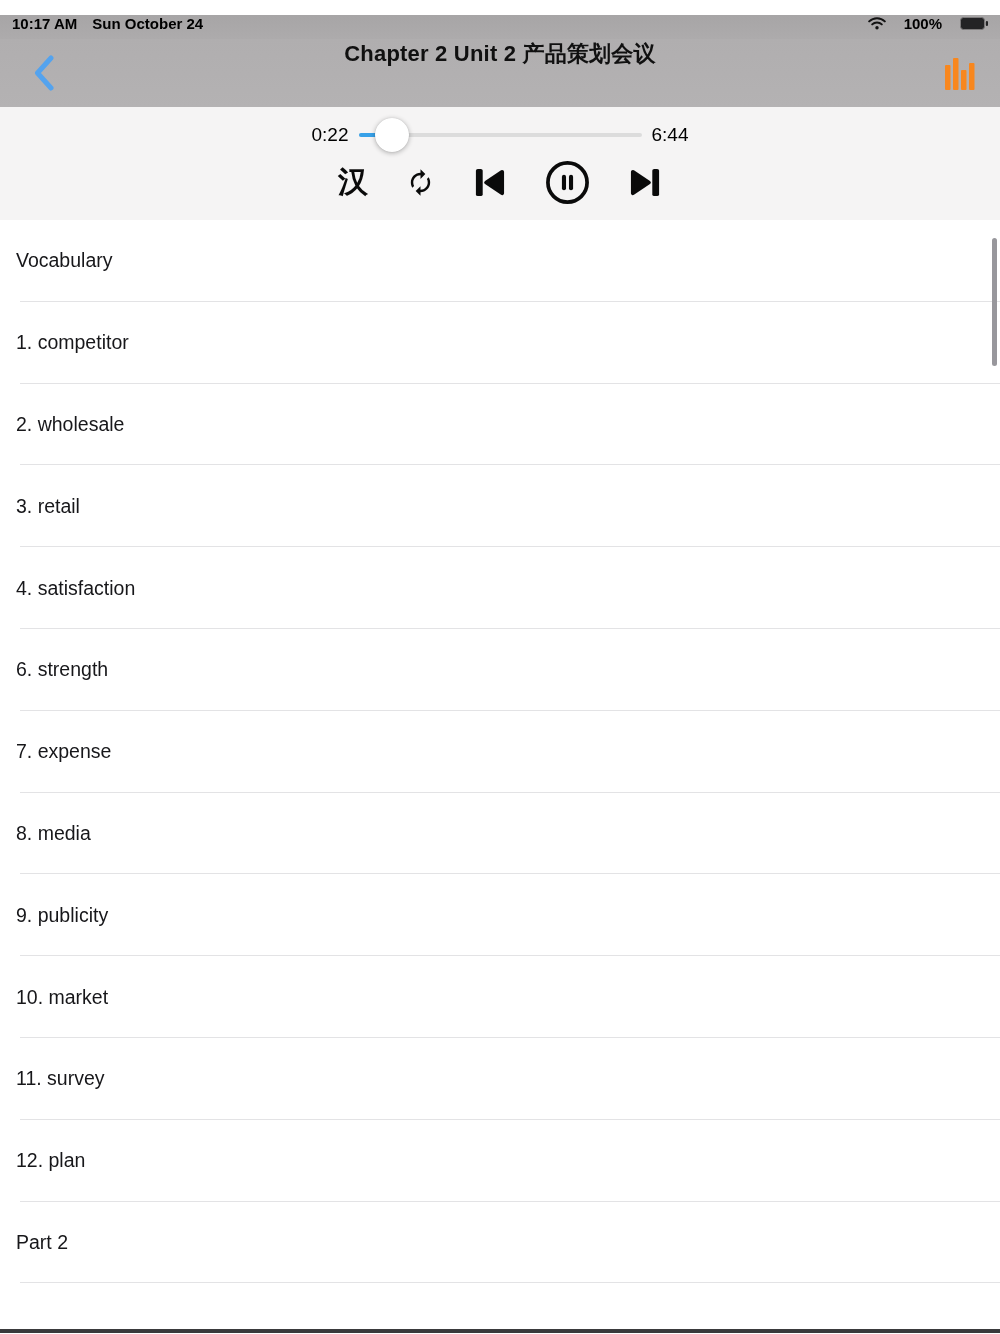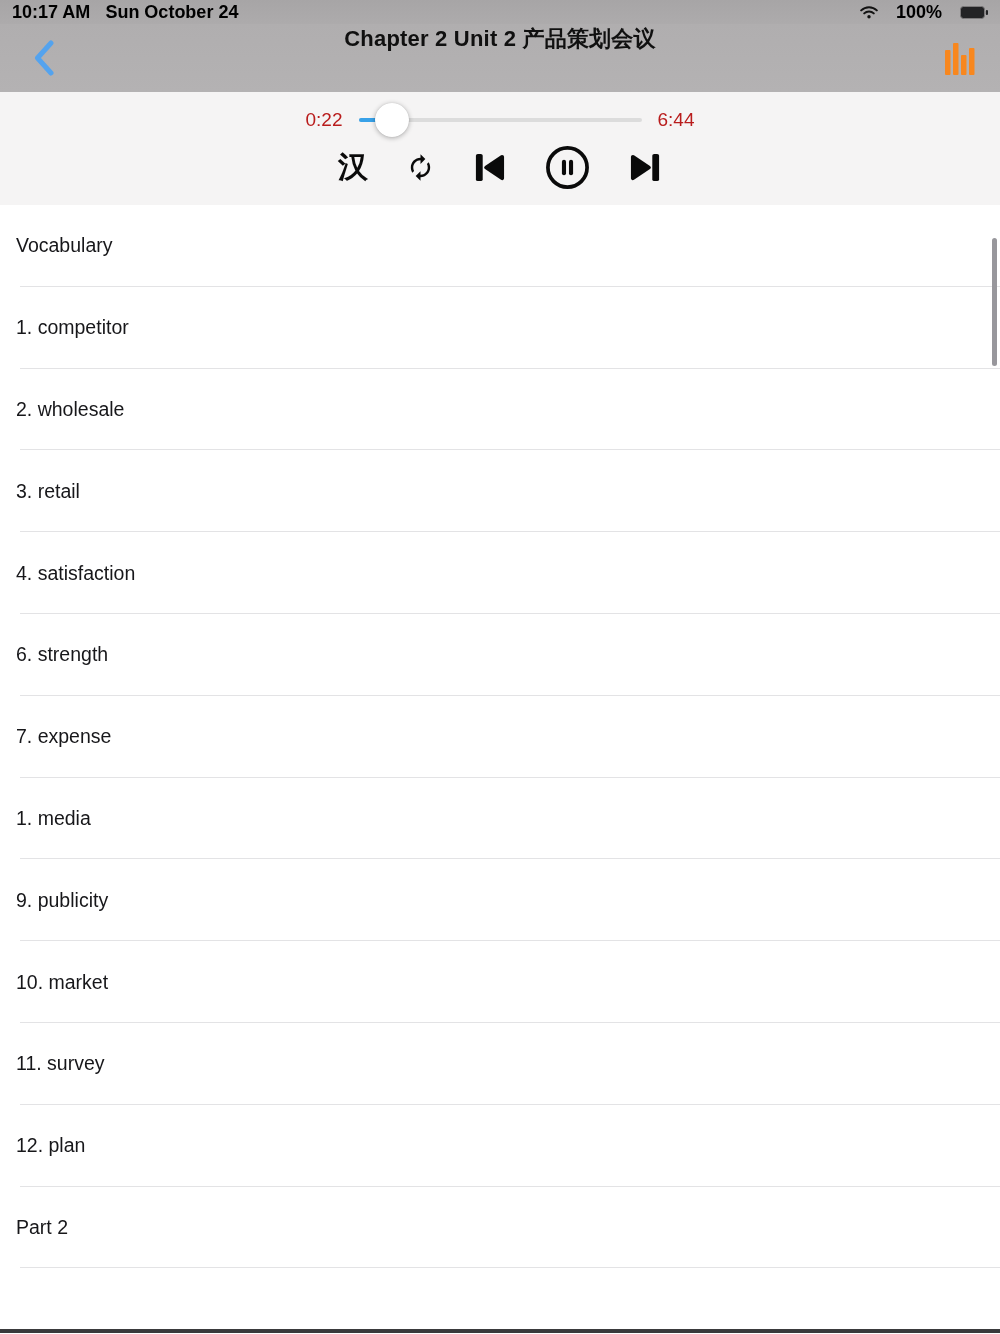--- a/index.html
+++ b/index.html
@@ -6,43 +6,43 @@
   body {
     width:1000px; height:1334px;
     font-family:"Liberation Sans","DejaVu Sans",sans-serif;
     background:#fff;
   }
   .screen { position:relative; width:1000px; height:1334px; overflow:hidden; background:#fff; }
 
   
   .statusbar {
     height:24px; background:linear-gradient(#a7a5a6,#adabac);
-    display:flex; justify-content:space-between; align-items:center;
-    padding:0 12px; font-size:18px; font-weight:700; color:#000;
+    display:flex; justify-content:space-between; align-items:flex-start;
+    padding:0 12px; font-size:15px; font-weight:700; color:#000;margin-top:15px;
   }
   .sb-left { display:flex; gap:15px; align-items:center; }
   .sb-right { display:flex; gap:18px; align-items:center; }
   .sb-right svg { display:block; }
 
   
   .navbar {
     height:68px; background:linear-gradient(#b0aeaf,#b4b2b3);
     display:flex; align-items:flex-start; justify-content:center; position:relative;
   }
   .back-btn { position:absolute; left:33px; top:50%; transform:translateY(-50%); cursor:pointer; line-height:0; }
   .nav-title { font-size:22px; font-weight:700; color:#101010; letter-spacing:.2px; }
   .eq-btn { position:absolute; right:25px; top:50%; transform:translateY(-50%); cursor:pointer; line-height:0; }
 
   
   .player {
     height:113px; background:#f5f4f4;
     display:flex; flex-direction:column; align-items:center; justify-content:center;
     gap:13px; padding-top:2px; box-sizing:border-box;
   }
-  .slider-row { display:flex; align-items:center; gap:16px; font-size:19px; color:#b91c1c; }
+  .slider-row { display:flex; align-items:center; gap:10px; font-size:19px; color:#000000; }
   .track { position:relative; width:283px; height:4px; background:#dcdcdc; border-radius:2px; }
   .track-fill { position:absolute; left:0; top:0; height:4px; width:12%; background:var(--slider-blue,#38a1e8); border-radius:2px; }
   .thumb {
     position:absolute; top:50%; left:calc(12% - 17px); width:34px; height:34px;
     background:#fff; border-radius:50%; transform:translateY(-50%);
     box-shadow:0 1px 5px rgba(0,0,0,.30), 0 0 1px rgba(0,0,0,.15);
   }
   .controls { display:flex; align-items:center; gap:38px; }
   .ctrl { line-height:0; cursor:pointer; }
   .han { font-size:30px; font-weight:600; color:#0a0a0a; line-height:1; }
@@ -170,21 +170,21 @@
     <div class="row">
         <span>4. satisfaction</span>
       </div>
     <div class="row">
         <span>6. strength</span>
       </div>
     <div class="row">
         <span>7. expense</span>
       </div>
     <div class="row">
-        <span>1. media</span>
+        <span>8. media</span>
       </div>
     <div class="row">
         <span>9. publicity</span>
       </div>
     <div class="row">
         <span>10. market</span>
       </div>
     <div class="row">
         <span>11. survey</span>
       </div>

